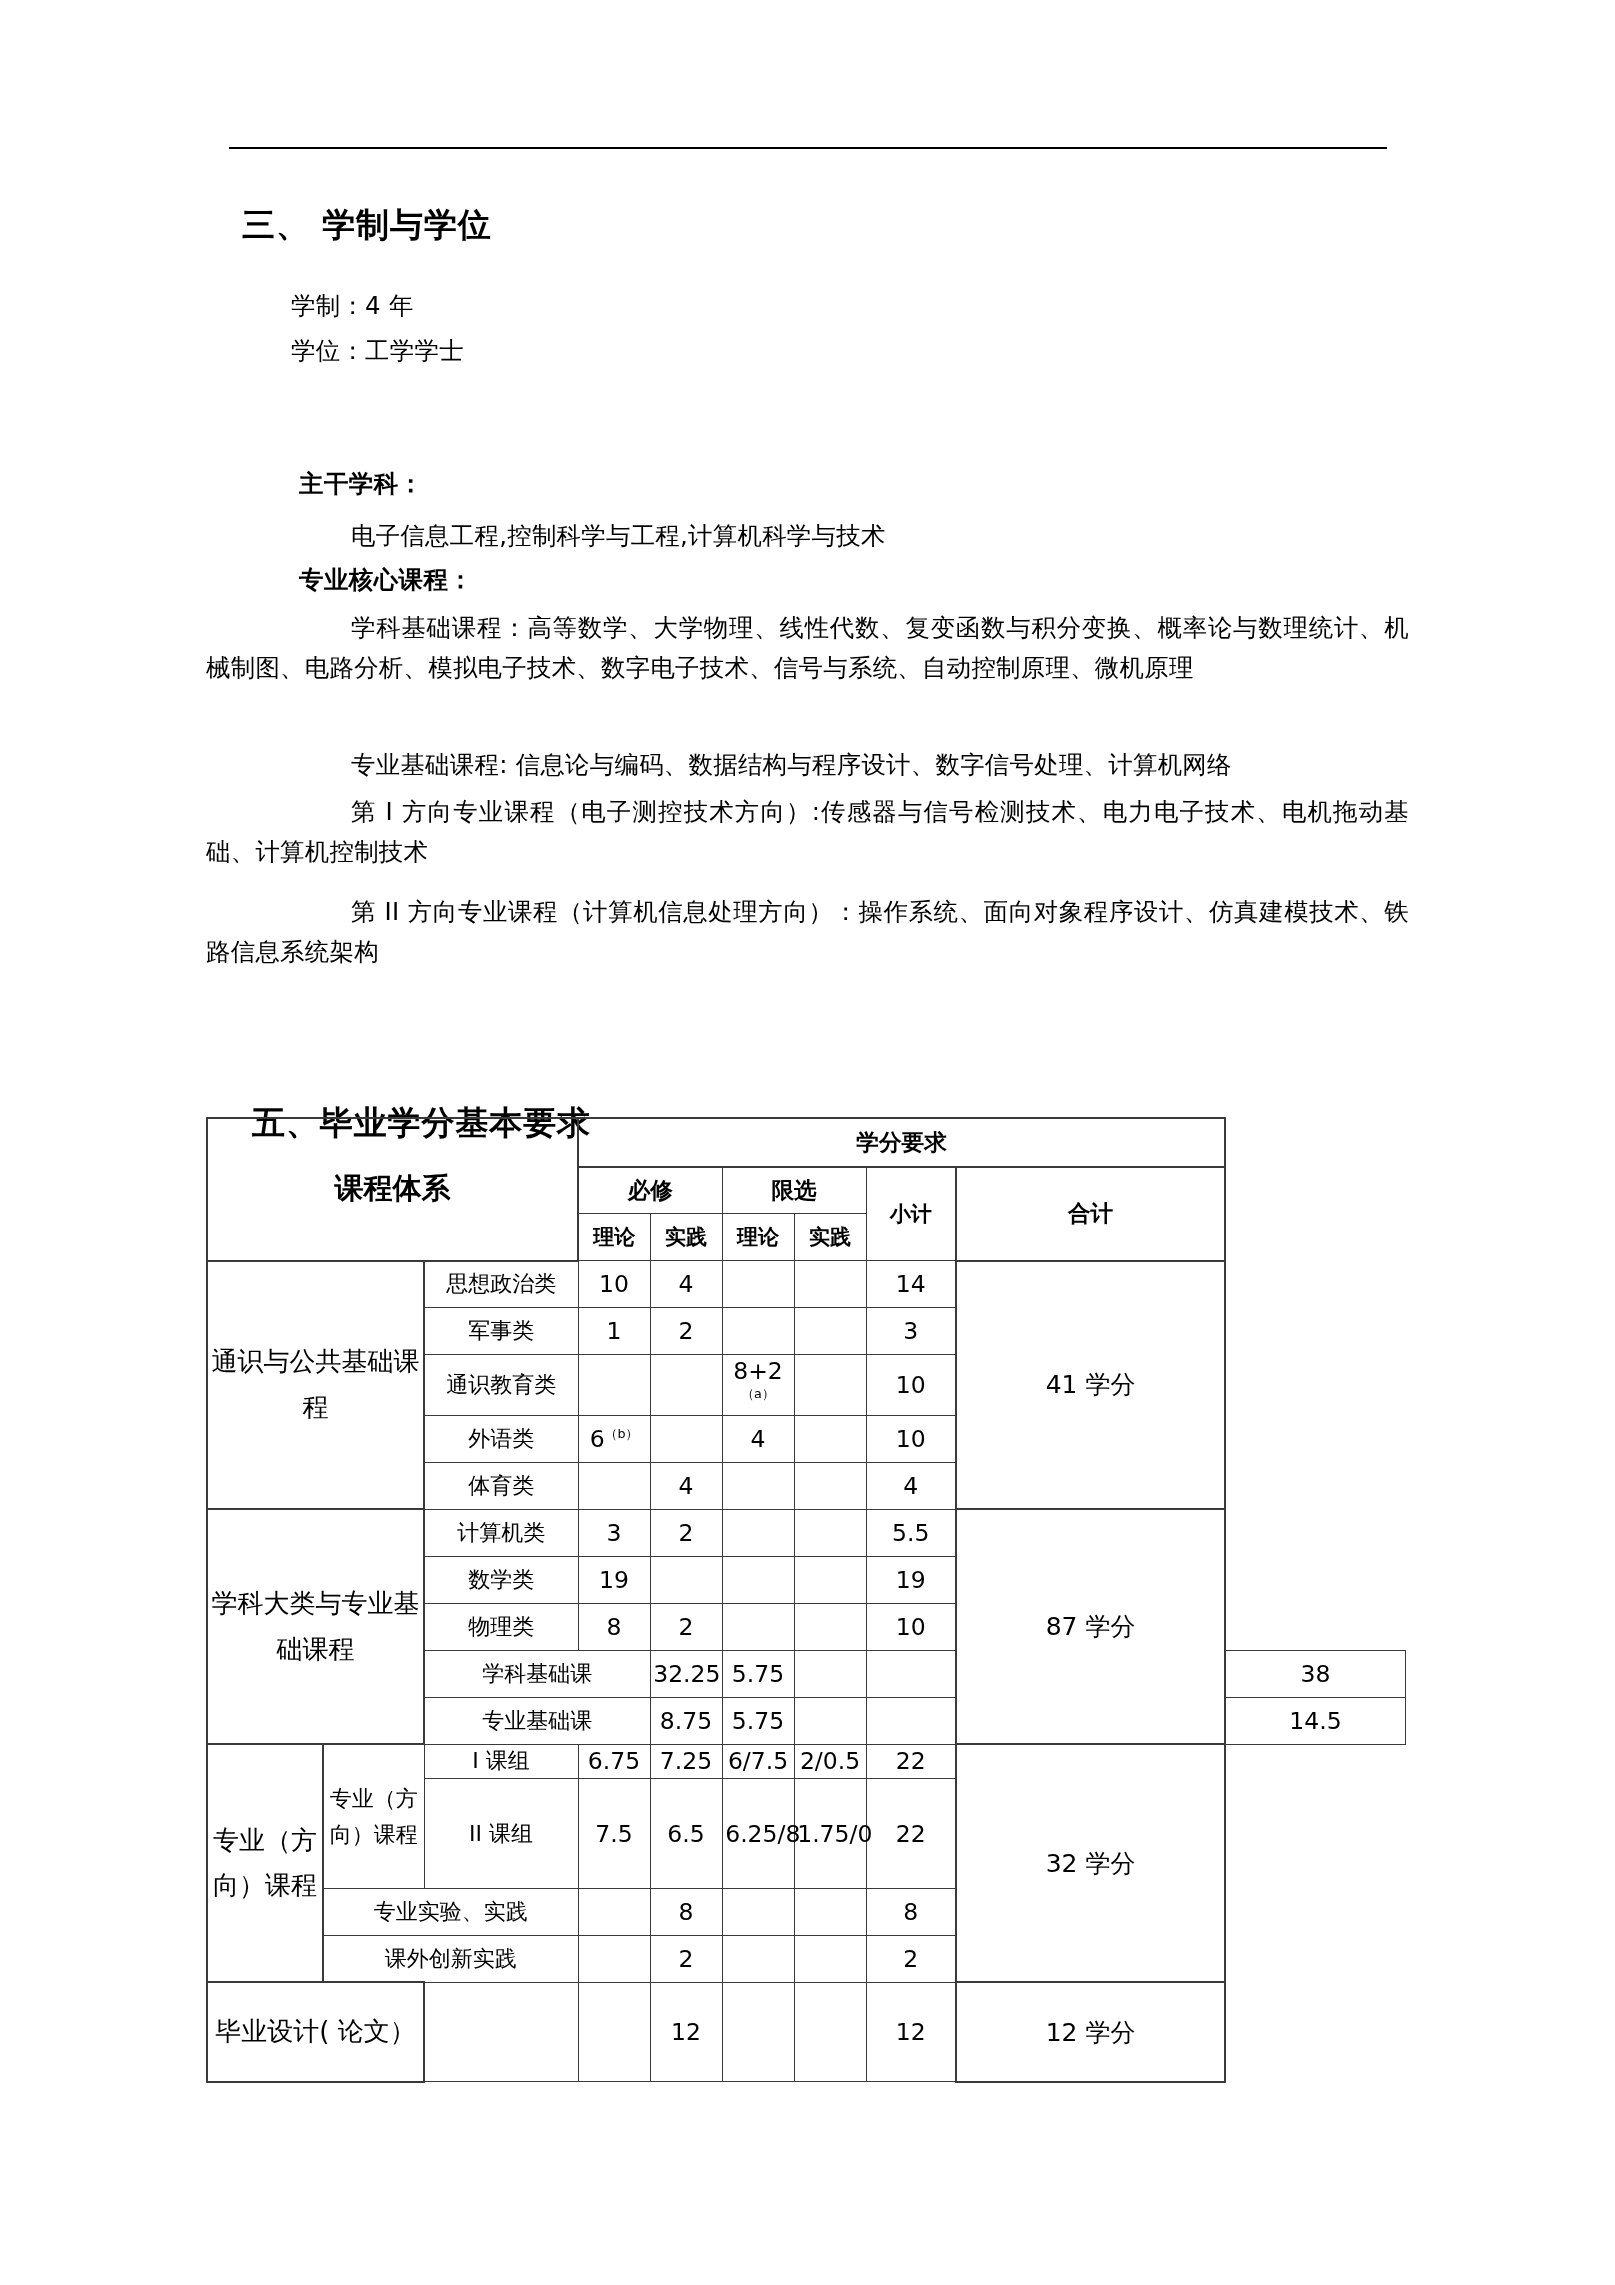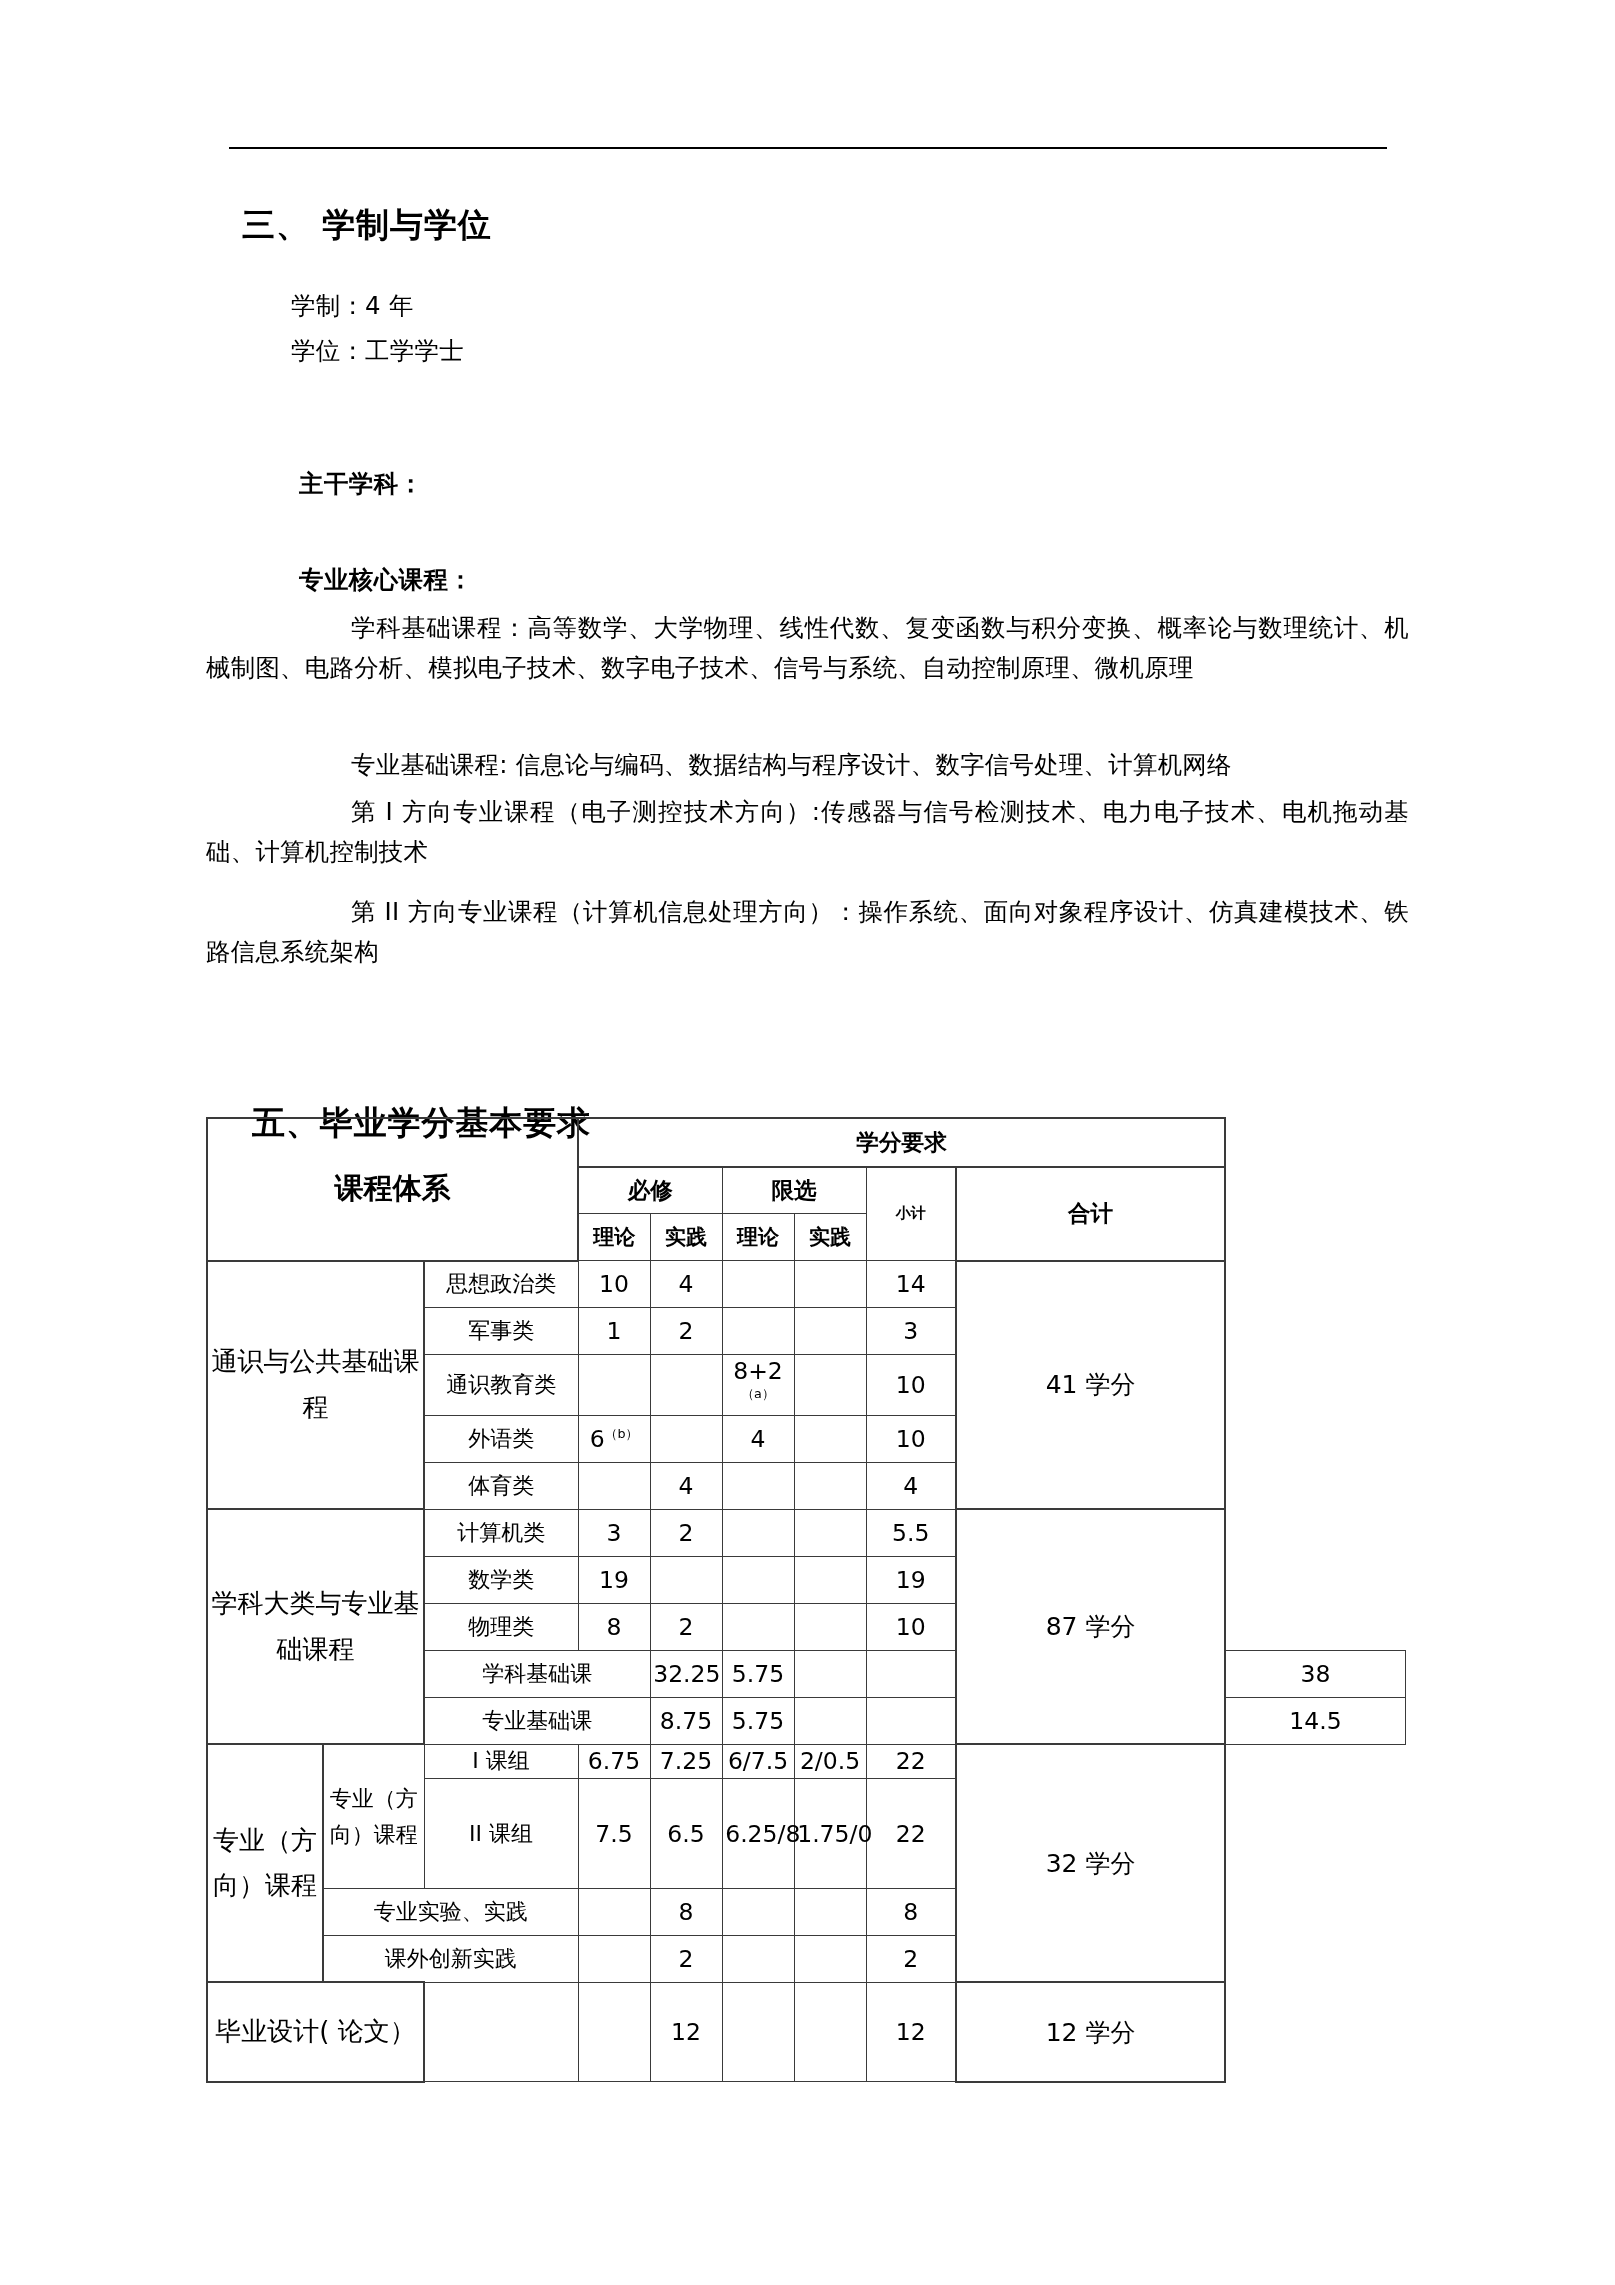--- a/index.html
+++ b/index.html
@@ -66,20 +66,21 @@
 
 <div class="page">
 
   <div class="header-rule"></div>
 
   <h2 class="sec blk" style="left:242px; top:204px;">三、 学制与学位</h2>
   <div class="ln blk" style="left:291px; top:286px;">学制：4 年</div>
   <div class="ln blk" style="left:291px; top:331px;">学位：工学学士</div>
 
   <div class="sub-bold blk" style="left:299px; top:468px;">主干学科：</div>
+  <div class="ln blk" style="left:351px; top:516px;">电子信息工程,控制科学与工程,计算机科学与技术</div>
   <div class="sub-bold blk" style="left:299px; top:564px;">专业核心课程：</div>
 
   <div class="ln blk" style="left:206px; top:608px; width:1203px; text-indent:145px; text-align:justify; text-justify:inter-ideograph;">学科基础课程：高等数学、大学物理、线性代数、复变函数与积分变换、概率论与数理统计、机械制图、电路分析、模拟电子技术、数字电子技术、信号与系统、自动控制原理、微机原理</div>
 
   <div class="ln blk" style="left:206px; top:792px; width:1203px; text-indent:145px; text-align:justify; text-justify:inter-ideograph;">第 I 方向专业课程（电子测控技术方向）:传感器与信号检测技术、电力电子技术、电机拖动基础、计算机控制技术</div>
 
   <div class="ln blk" style="left:206px; top:745px; width:1203px; text-indent:145px;">专业基础课程: 信息论与编码、数据结构与程序设计、数字信号处理、计算机网络</div>
 
   <div class="ln blk" style="left:206px; top:892px; width:1203px; text-indent:145px; text-align:justify; text-justify:inter-ideograph;">第 II 方向专业课程（计算机信息处理方向）：操作系统、面向对象程序设计、仿真建模技术、铁路信息系统架构</div>
 
@@ -100,21 +101,21 @@
       </colgroup>
 
       <thead>
         <tr class="rowh">
           <th class="outer" colspan="3" rowspan="3" style="font-size:29px;">课程体系</th>
           <th class="outer" colspan="6" style="font-size:22.6px; height:43px;">学分要求</th>
         </tr>
         <tr class="rowh">
           <th colspan="2" style="font-size:22.6px;">必修</th>
           <th colspan="2" style="font-size:22.6px;">限选</th>
-          <th rowspan="2" style="font-size:15px;">小计</th>
+          <th rowspan="2" style="font-size:21px;">小计</th>
           <th class="outer" rowspan="2" style="font-size:22.6px;">合计</th>
         </tr>
         <tr class="rowh">
           <th>理论</th>
           <th>实践</th>
           <th>理论</th>
           <th>实践</th>
         </tr>
       </thead>
 

